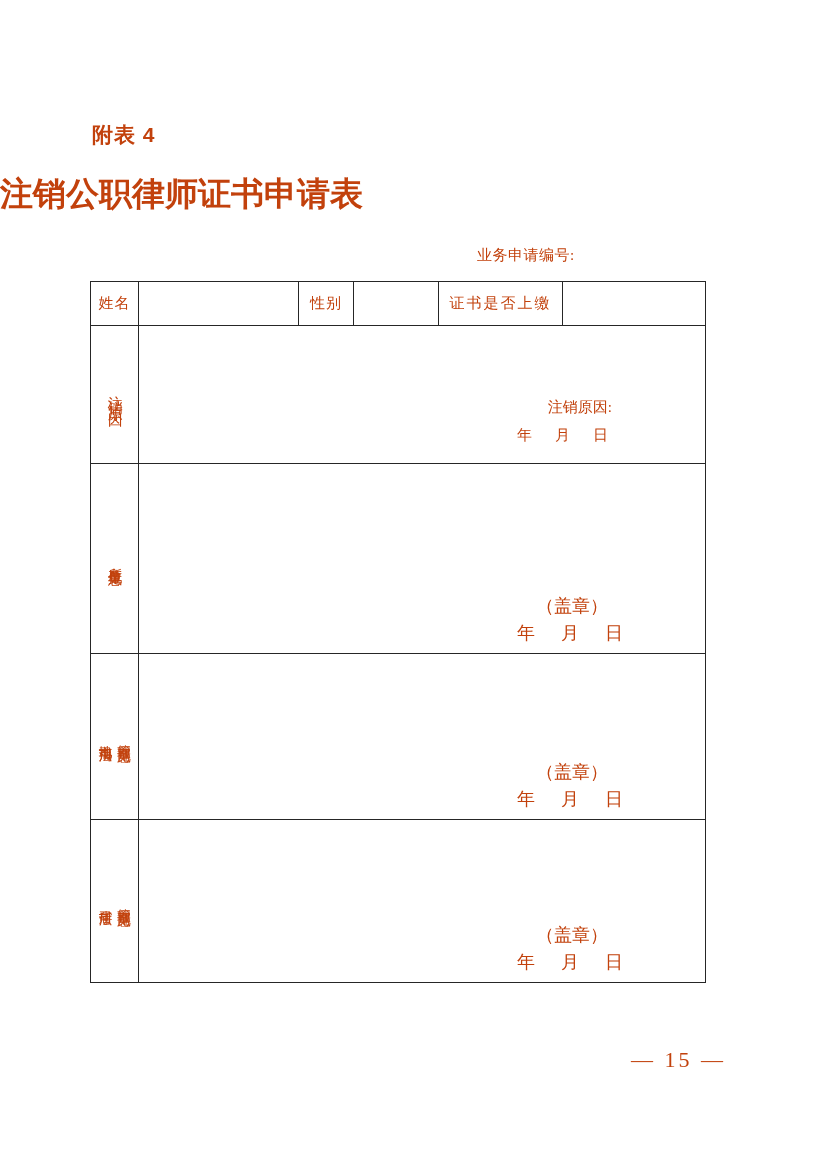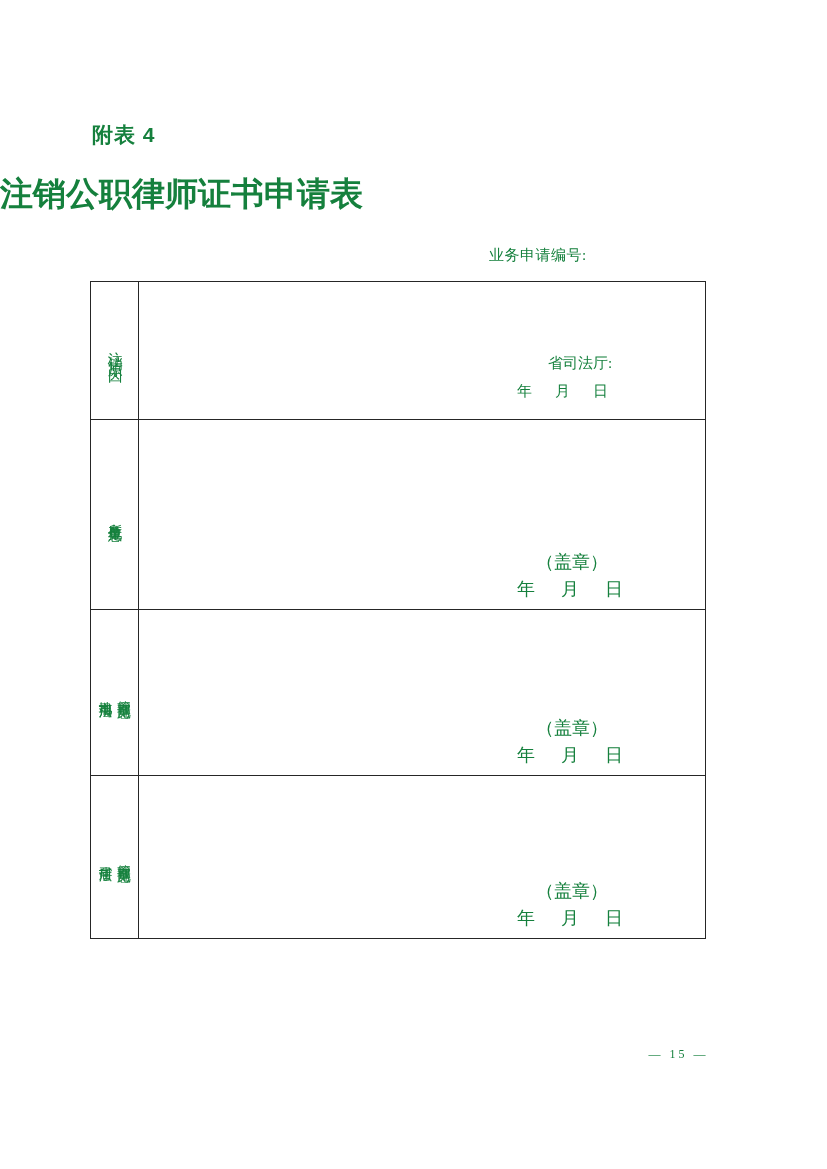--- a/index.html
+++ b/index.html
@@ -2,37 +2,37 @@
 <html><head>
 <meta charset="utf-8">
 <style>
   * { margin: 0; padding: 0; box-sizing: border-box; }
   html, body { background: #888; }
   .page {
     position: relative;
     width: 827px; height: 1169px;
     margin: 0 auto;
     background: #ffffff;
-    color: #15803d;
+    color: #c2410c;
     font-family: "Liberation Serif", "DejaVu Serif", serif;
     overflow: hidden;
   }
   .annex {
     position: absolute; left: 92px; top: 121px;
     font-family: "Liberation Sans", "DejaVu Sans", sans-serif;
     font-size: 21px; font-weight: 600; letter-spacing: 1px;
   }
   .title {
     position: absolute; left: 0; top: 172px; width: 100%;
     text-align: left;
     font-size: 33px; font-weight: bold; letter-spacing: 0px;
   }
   .app-no {
     position: absolute; left: 477px; top: 246px;
-    font-size: 15px; letter-spacing: 0.5px; margin-left: 12px;
+    font-size: 15px; letter-spacing: 0.5px;
   }
   table.form {
     position: absolute; left: 90px; top: 281px;
     width: 615px; table-layout: fixed;
     border-collapse: collapse;
   }
   table.form td {
     border: 1.5px solid #262626;
     font-size: 15px;
     vertical-align: middle;
@@ -66,21 +66,21 @@
   }
   .seal-block {
     position: absolute; right: 43px; bottom: 5px;
     width: 180px; text-align: center;
     font-size: 18px; line-height: 27px;
   }
   .date-line { letter-spacing: 4px; text-align: center; }
   .page-no {
     position: absolute; left: 0; top: 1047px; width: 100%;
     text-align: center; padding-left: 530px;
-    font-size: 12px; letter-spacing: 3px;
+    font-size: 22px; letter-spacing: 3px;
   }
 </style>
 </head>
 <body>
 
 <div class="page">
 
   <div class="annex">附表 4</div>
 
   <div class="title">注销公职律师证书申请表</div>
@@ -91,32 +91,40 @@
     <colgroup>
       <col style="width:48px">
         <col style="width:160px">
         <col style="width:55px">
       <col style="width:85px">
         <col style="width:124px">
         <col style="width:143px">
     </colgroup>
 
     <tbody>
+        <tr class="r1">
+      <td class="lbl">姓名</td>
+      <td></td>
+      <td class="lbl">性别</td>
+      <td></td>
+      <td class="wide-lbl">证书是否上缴</td>
+      <td></td>
+    </tr>
 
 
     <tr class="r3">
       <td class="lbl">
         <div class="vwrap h3">
               <span class="vtext v-reason">注销原因</span>
             </div>
       </td>
       <td colspan="5" class="content">
         <div class="cellwrap h3">
           <div class="sig-block">
-            <div>省司法厅:</div>
+            <div>注销原因:</div>
             <div class="date-line">年　月　日</div>
           </div>
         </div>
       </td>
     </tr>
 
     <tr class="r4">
       <td class="lbl">
         <div class="vwrap h4">
               <span class="vtext v-single">所在单位意见</span>

